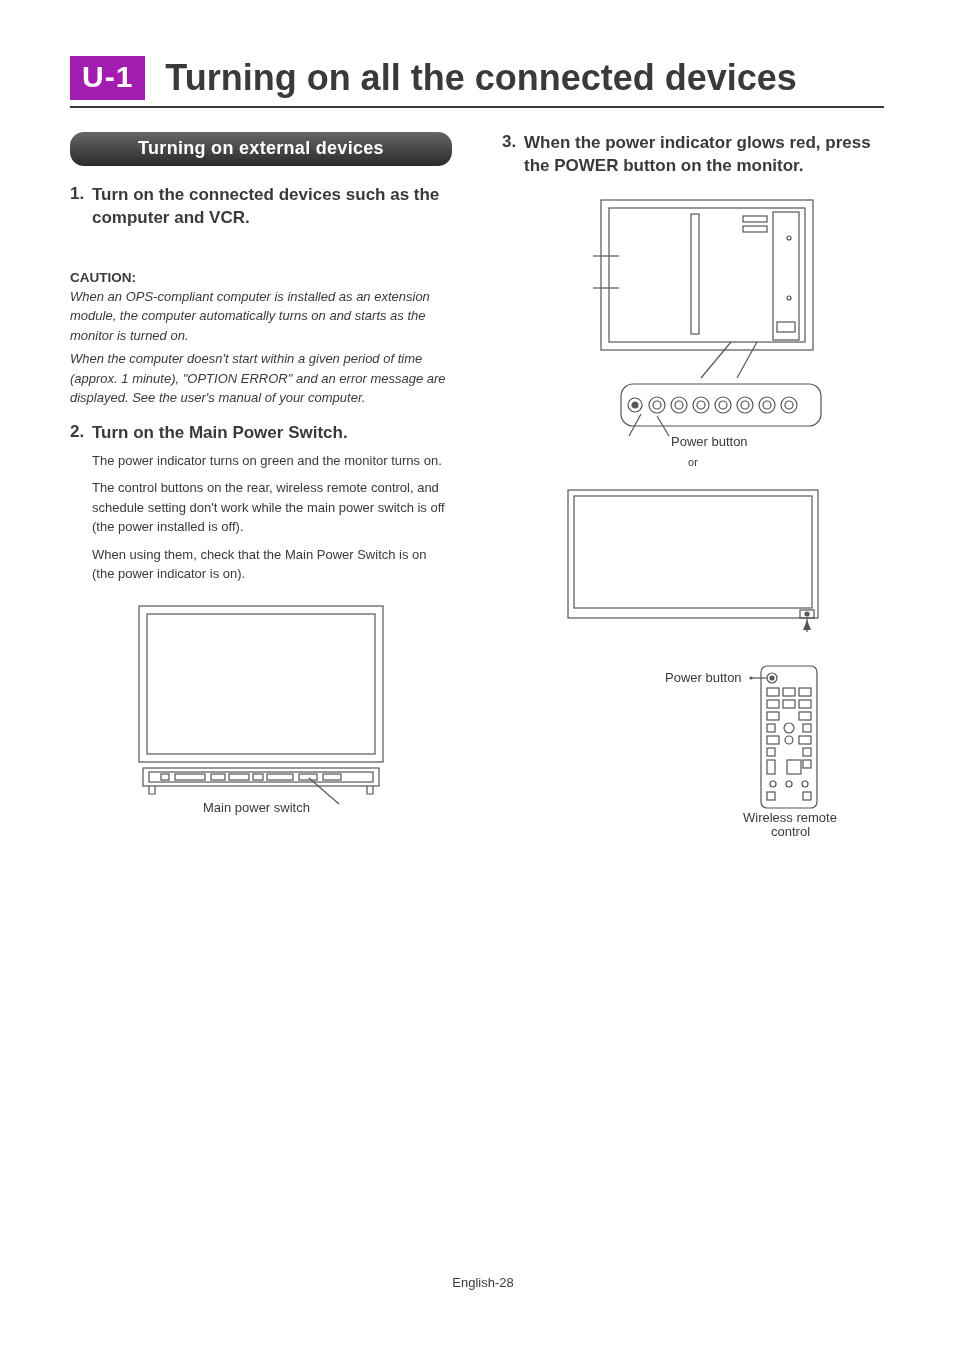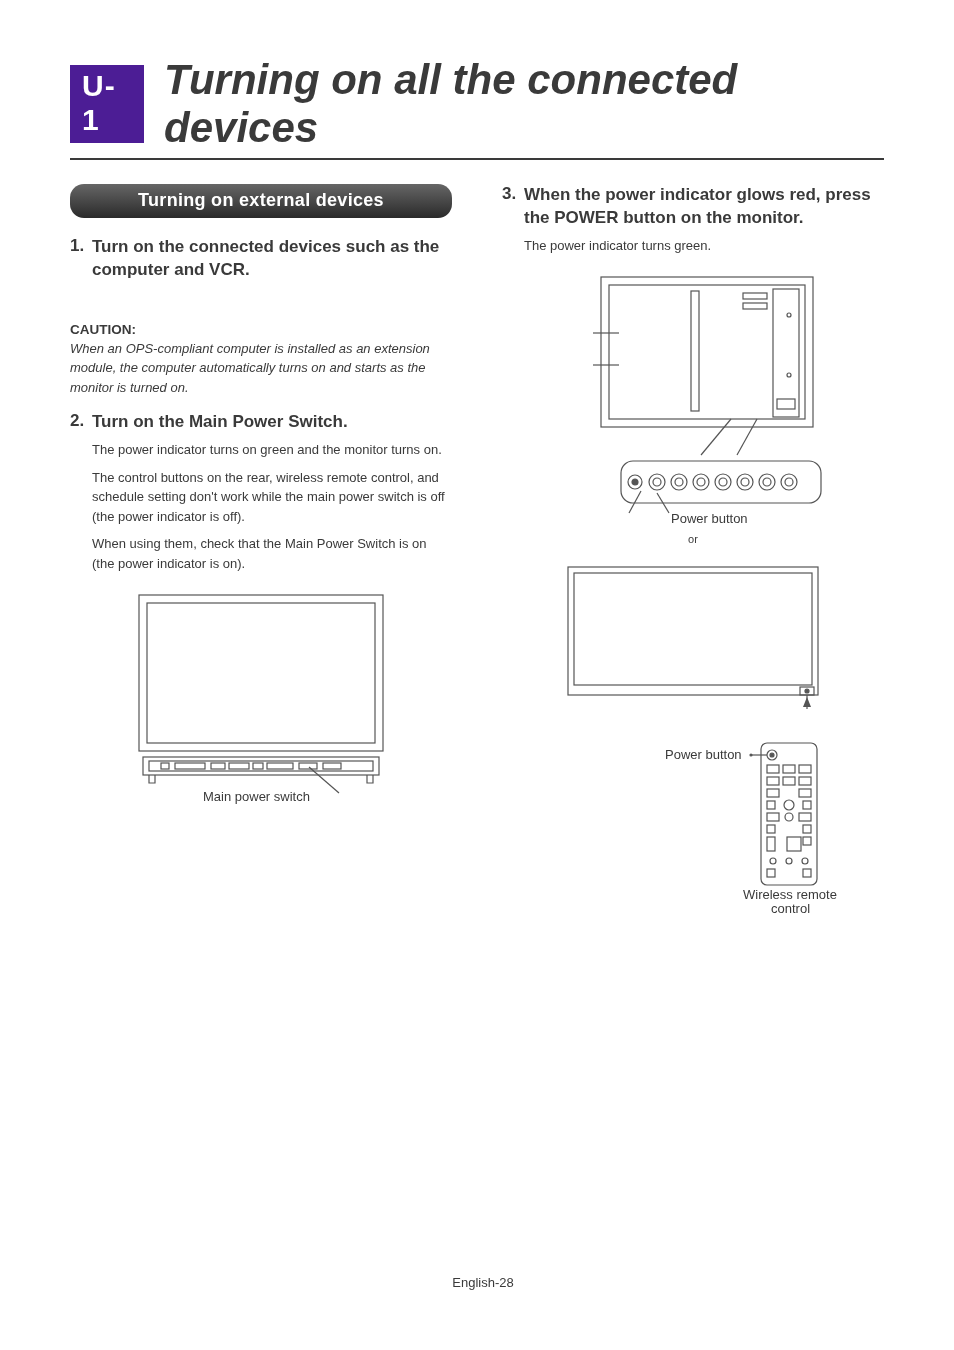--- a/index.html
+++ b/index.html
@@ -15,33 +15,32 @@
   }
   .page {
     padding: 56px 70px 0 70px;
   }
   .title-row {
     display: flex;
     align-items: center;
     margin-bottom: 6px;
   }
   .chip {
-    background: #4c1d95;
+    background: #a21caf;
     color: #fff;
     font-weight: bold;
     font-size: 30px;
     padding: 4px 12px 6px 12px;
     margin-right: 20px;
     letter-spacing: 1px;
   }
   .title {
-    font-size: 42px;
+    font-size: 36px;
     font-weight: bold;
     color: #3a3a3a;
-    font-style: italic;
   }
   .rule {
     border: none;
     border-top: 2px solid #3a3a3a;
     margin: 0 0 24px 0;
   }
   .cols {
     display: flex;
     gap: 50px;
   }
@@ -129,29 +128,30 @@
         <div class="step-num">1.</div>
         <div class="step-head">Turn on the connected devices such as the computer and VCR.</div>
       </div>
 
       <div style="height:22px"></div>
 
 
       <div class="label">CAUTION:</div>
       <div class="body">When an OPS-compliant computer is installed as an extension module, the computer automatically turns on and starts as the monitor is turned on.</div>
 
+      <div class="body">When the computer doesn't start within a given period of time (approx. 1 minute), "OPTION ERROR" and an error message are displayed. See the user's manual of your computer.</div>
 
       <div style="height:10px"></div>
 
       <div class="step">
         <div class="step-num">2.</div>
         <div class="step-head">Turn on the Main Power Switch.</div>
       </div>
       <div class="sub-body">The power indicator turns on green and the monitor turns on.</div>
-      <div class="sub-body">The control buttons on the rear, wireless remote control, and schedule setting don't work while the main power switch is off (the power indicator is off).</div>
+      <div class="sub-body">The control buttons on the rear, wireless remote control, and schedule setting don't work while the main power switch is off (the power installed is off).</div>
       <div class="sub-body">When using them, check that the Main Power Switch is on (the power indicator is on).</div>
 
       <svg class="diagram center" width="260" height="220" viewBox="0 0 260 220">
         <g stroke="#555" stroke-width="1.2" fill="none">
           <rect x="8" y="8" width="244" height="156"></rect>
           <rect x="16" y="16" width="228" height="140"></rect>
 
           <rect x="12" y="170" width="236" height="18"></rect>
           <rect x="18" y="174" width="224" height="10"></rect>
 
@@ -173,21 +173,20 @@
       </svg>
 
     </div>
 
     <div class="col">
 
       <div class="step">
         <div class="step-num">3.</div>
         <div class="step-head">When the power indicator glows red, press the POWER button on the monitor.</div>
       </div>
-      <div class="sub-body">The power indicator turns green.</div>
 
       <svg class="diagram center" width="300" height="260" viewBox="0 0 300 260">
         <g stroke="#555" stroke-width="1.2" fill="none">
           <rect x="58" y="8" width="212" height="150"></rect>
           <rect x="66" y="16" width="196" height="134"></rect>
 
           <rect x="148" y="22" width="8" height="120"></rect>
           <rect x="230" y="20" width="26" height="128"></rect>
           <rect x="200" y="24" width="24" height="6"></rect>
           <rect x="200" y="34" width="24" height="6"></rect>

